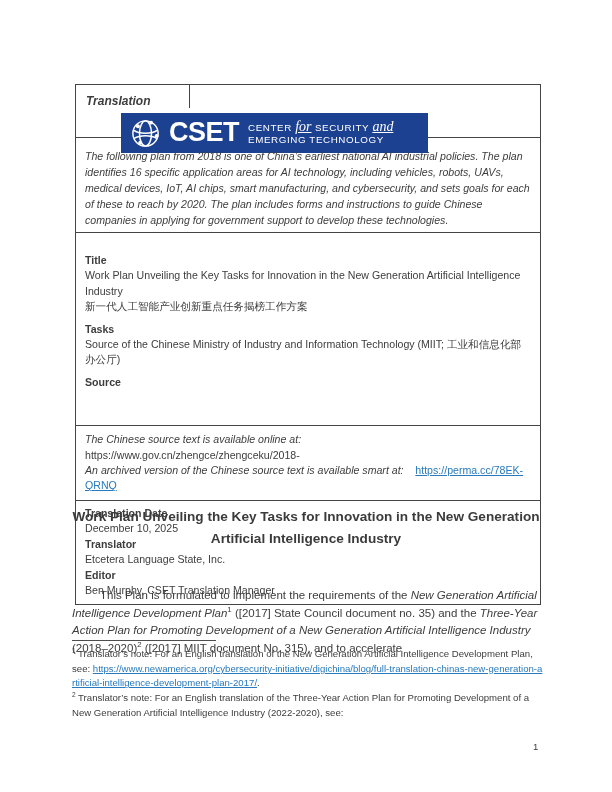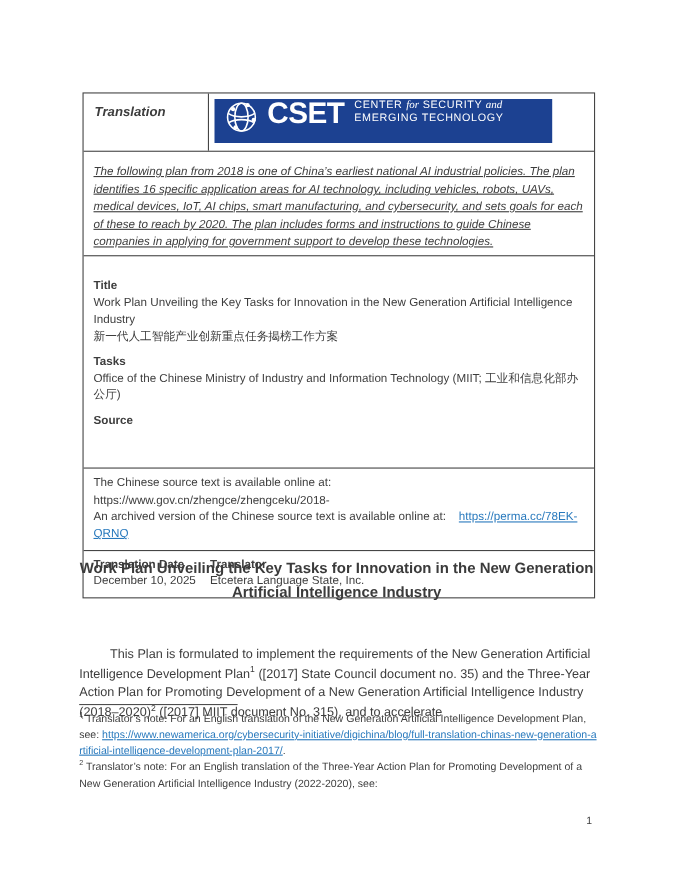--- a/index.html
+++ b/index.html
@@ -5,45 +5,45 @@
   html,body{margin:0;padding:0;background:#ffffff;}
   .page{
     position:relative;width:612px;height:792px;background:#ffffff;
     font-family:"Liberation Sans",sans-serif;color:#3d3d3d;overflow:hidden;
   }
   
   .doc-table{
     position:absolute;left:75px;top:84px;width:466px;
     border:1px solid #454545;box-sizing:border-box;background:#fff;
   }
-  .t-row{border-top:1px solid #454545;box-sizing:border-box;}
+  .t-row{border-top:1px solid #454545;box-sizing:border-box;flex-direction:column;}
   .t-row:first-child{border-top:none;}
   .row-header{display:flex;height:52px;}
   .cell-translation{
     width:114px;border-right:1px solid #454545;box-sizing:border-box;
     padding:9px 0 0 10px;font-weight:bold;font-style:italic;font-size:12px;
   }
   .cell-logo{flex:1;padding:5px 0 5px 5px;}
   .logo-box{
-    background:#1c4191;height:40px;width:307px;display:flex;align-items:flex-start;
-    padding:0 8px;box-sizing:border-box;gap:7px;
+    background:#1c4191;height:40px;width:307px;display:flex;align-items:center;
+    padding:0 8px;box-sizing:border-box;gap:7px;margin-left:40px;
   }
   .logo-globe{flex:none;display:flex;align-items:center;}
   .logo-acronym{
     font-size:27px;font-weight:bold;color:#ffffff;line-height:1;
     letter-spacing:-0.5px;padding-bottom:2px;
   }
   .logo-text{color:#ffffff;font-size:9.8px;line-height:12px;letter-spacing:0.6px;white-space:nowrap;padding-left:2px;}
   .logo-text .it{
     font-family:"Liberation Serif",serif;font-style:italic;
-    font-size:10px;letter-spacing:0;
+    font-size:14px;letter-spacing:0;text-decoration:underline;
   }
   .cell-summary{
     min-height:95px;box-sizing:border-box;padding:10px 9px 0 9px;
-    font-style:italic;font-size:10.6px;line-height:16px;text-decoration:underline;
+    font-style:italic;font-size:10.6px;line-height:16px;
   }
   .cell-meta{
     min-height:149px;box-sizing:border-box;padding:20px 9px;
     font-size:10.6px;line-height:15.4px;
   }
   .meta-section{margin-bottom:7px;}
   .meta-section:last-child{margin-bottom:15px;}
   .meta-label{font-weight:bold;}
   .cell-source{
     min-height:71px;box-sizing:border-box;padding:6px 9px;
@@ -51,21 +51,21 @@
   }
   .cell-credits{
     display:flex;min-height:36px;box-sizing:border-box;
     padding:5px 9px 6px 9px;font-size:10.6px;line-height:15.4px;
   }
   .credit-col1{width:106px;}
   .credit-col2{width:152px;}
   .credit-col3{flex:1;}
   .credit-label{font-weight:bold;}
   
-  .it{}
+  .it{font-style:italic;}
   .lnk{color:#2879bd;text-decoration:underline;cursor:pointer;}
   sup{font-size:68%;line-height:0;}
   
   .doc-heading{
     position:absolute;left:71px;top:506px;width:470px;text-align:center;
     font-weight:bold;font-size:13.6px;line-height:21.5px;color:#3b3b3b;
   }
   .doc-body{
     position:absolute;left:72px;top:559px;width:470px;
     font-size:11.5px;line-height:17.6px;text-indent:28px;margin-top:28px;
@@ -117,41 +117,45 @@
     <div class="t-row cell-summary">The following plan from 2018 is one of China’s earliest national AI industrial policies. The plan identifies 16 specific application areas for AI technology, including vehicles, robots, UAVs, medical devices, IoT, AI chips, smart manufacturing, and cybersecurity, and sets goals for each of these to reach by 2020. The plan includes forms and instructions to guide Chinese companies in applying for government support to develop these technologies.</div>
 
     <div class="t-row cell-meta">
       <div class="meta-section">
         <div class="meta-label">Title</div>
         <div>Work Plan Unveiling the Key Tasks for Innovation in the New Generation Artificial Intelligence Industry</div>
         <div>新一代人工智能产业创新重点任务揭榜工作方案</div>
       </div>
       <div class="meta-section">
         <div class="meta-label">Tasks</div>
-        <div>Office of the Chinese Ministry of Industry and Information Technology (MIIT; 工业和信息化部办公厅)</div>
+        <div>Source of the Chinese Ministry of Industry and Information Technology (MIIT; 工业和信息化部办公厅)</div>
       </div>
       <div class="meta-section">
         <div class="meta-label">Source</div>
       </div>
     </div>
 
     <div class="t-row cell-source">
       <div class="it">The Chinese source text is available online at:</div>
       <div>https://www.gov.cn/zhengce/zhengceku/2018-</div>
-      <div><span class="it">An archived version of the Chinese source text is available online at:</span><span>&nbsp;&nbsp;&nbsp;&nbsp;</span><a class="lnk">https://perma.cc/78EK-QRNQ</a></div>
+      <div><span class="it">An archived version of the Chinese source text is available smart at:</span><span>&nbsp;&nbsp;&nbsp;&nbsp;</span><a class="lnk">https://perma.cc/78EK-QRNQ</a></div>
     </div>
 
     <div class="t-row cell-credits">
       <div class="credit-col1">
         <div class="credit-label">Translation Date</div>
         <div>December 10, 2025</div>
       </div>
       <div class="credit-col2">
         <div class="credit-label">Translator</div>
         <div>Etcetera Language State, Inc.</div>
+      </div>
+      <div class="credit-col3">
+        <div class="credit-label">Editor</div>
+        <div>Ben Murphy, CSET Translation Manager</div>
       </div>
     </div>
   </div>
 
   <div class="doc-heading">Work Plan Unveiling the Key Tasks for Innovation in the New Generation Artificial Intelligence Industry</div>
 
   <div class="doc-body"><span>This Plan is formulated to implement the requirements of the </span><span class="it">New Generation Artificial Intelligence Development Plan</span><sup>1</sup><span> ([2017] State Council document no. 35) and the </span><span class="it">Three-Year Action Plan for Promoting Development of a New Generation Artificial Intelligence Industry</span><span> (2018–2020)</span><sup>2</sup><span> ([2017] MIIT document No. 315), and to accelerate</span></div>
 
   <div class="fn-sep"></div>
 

